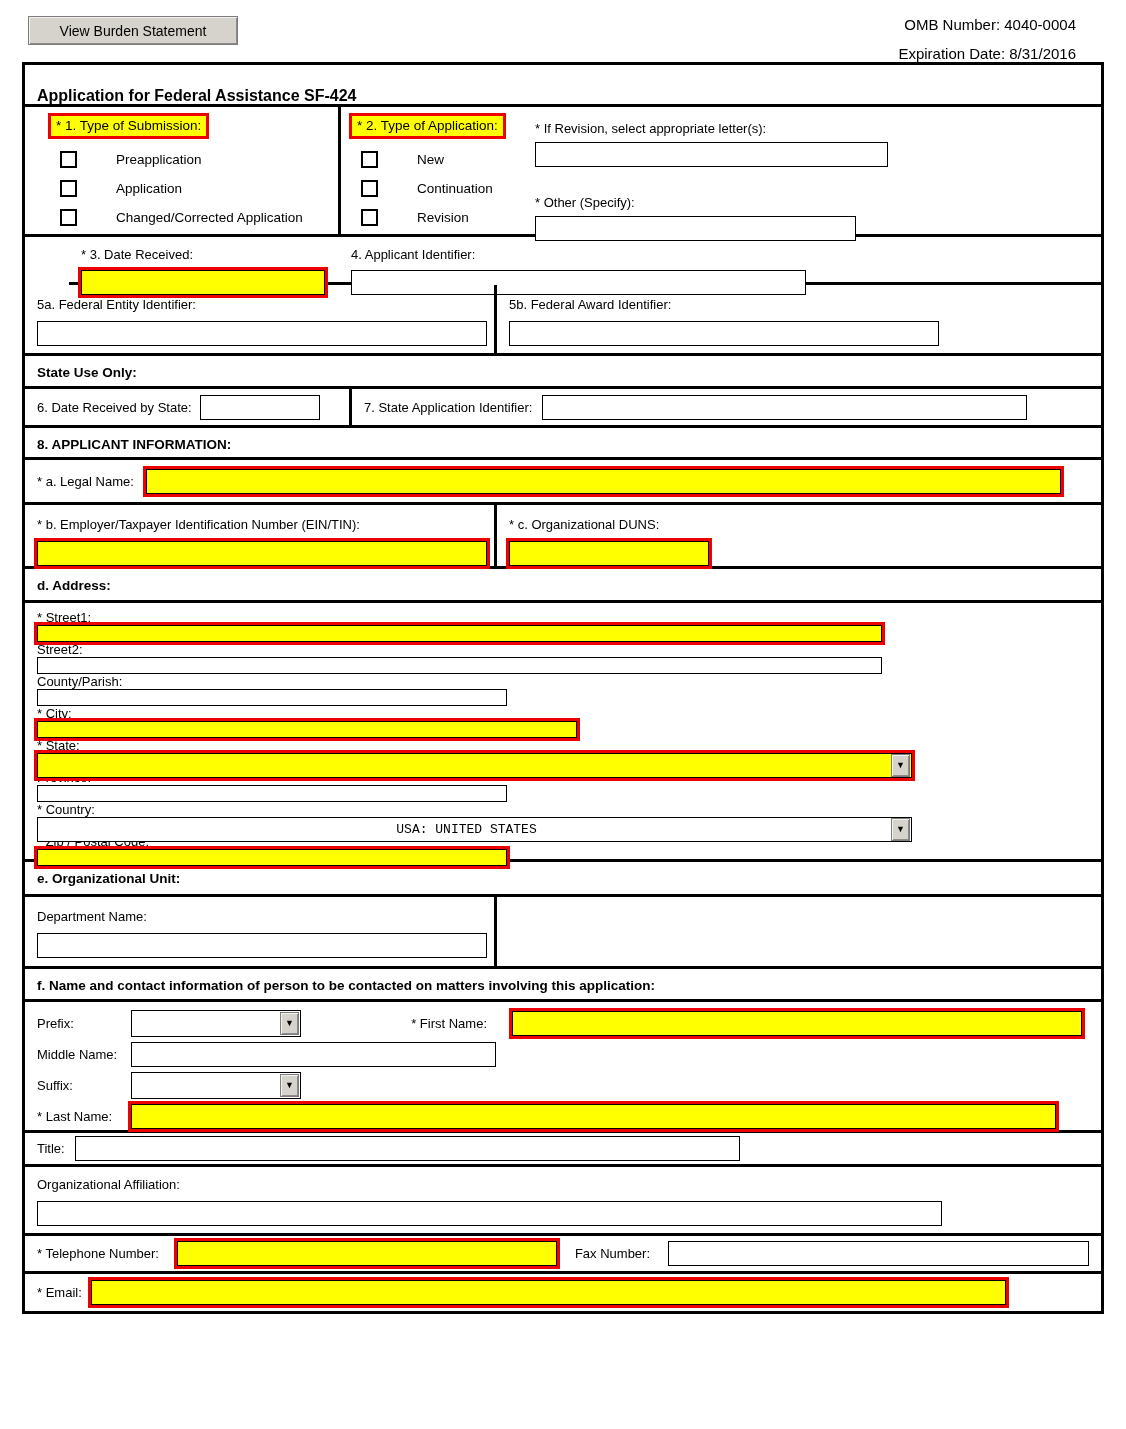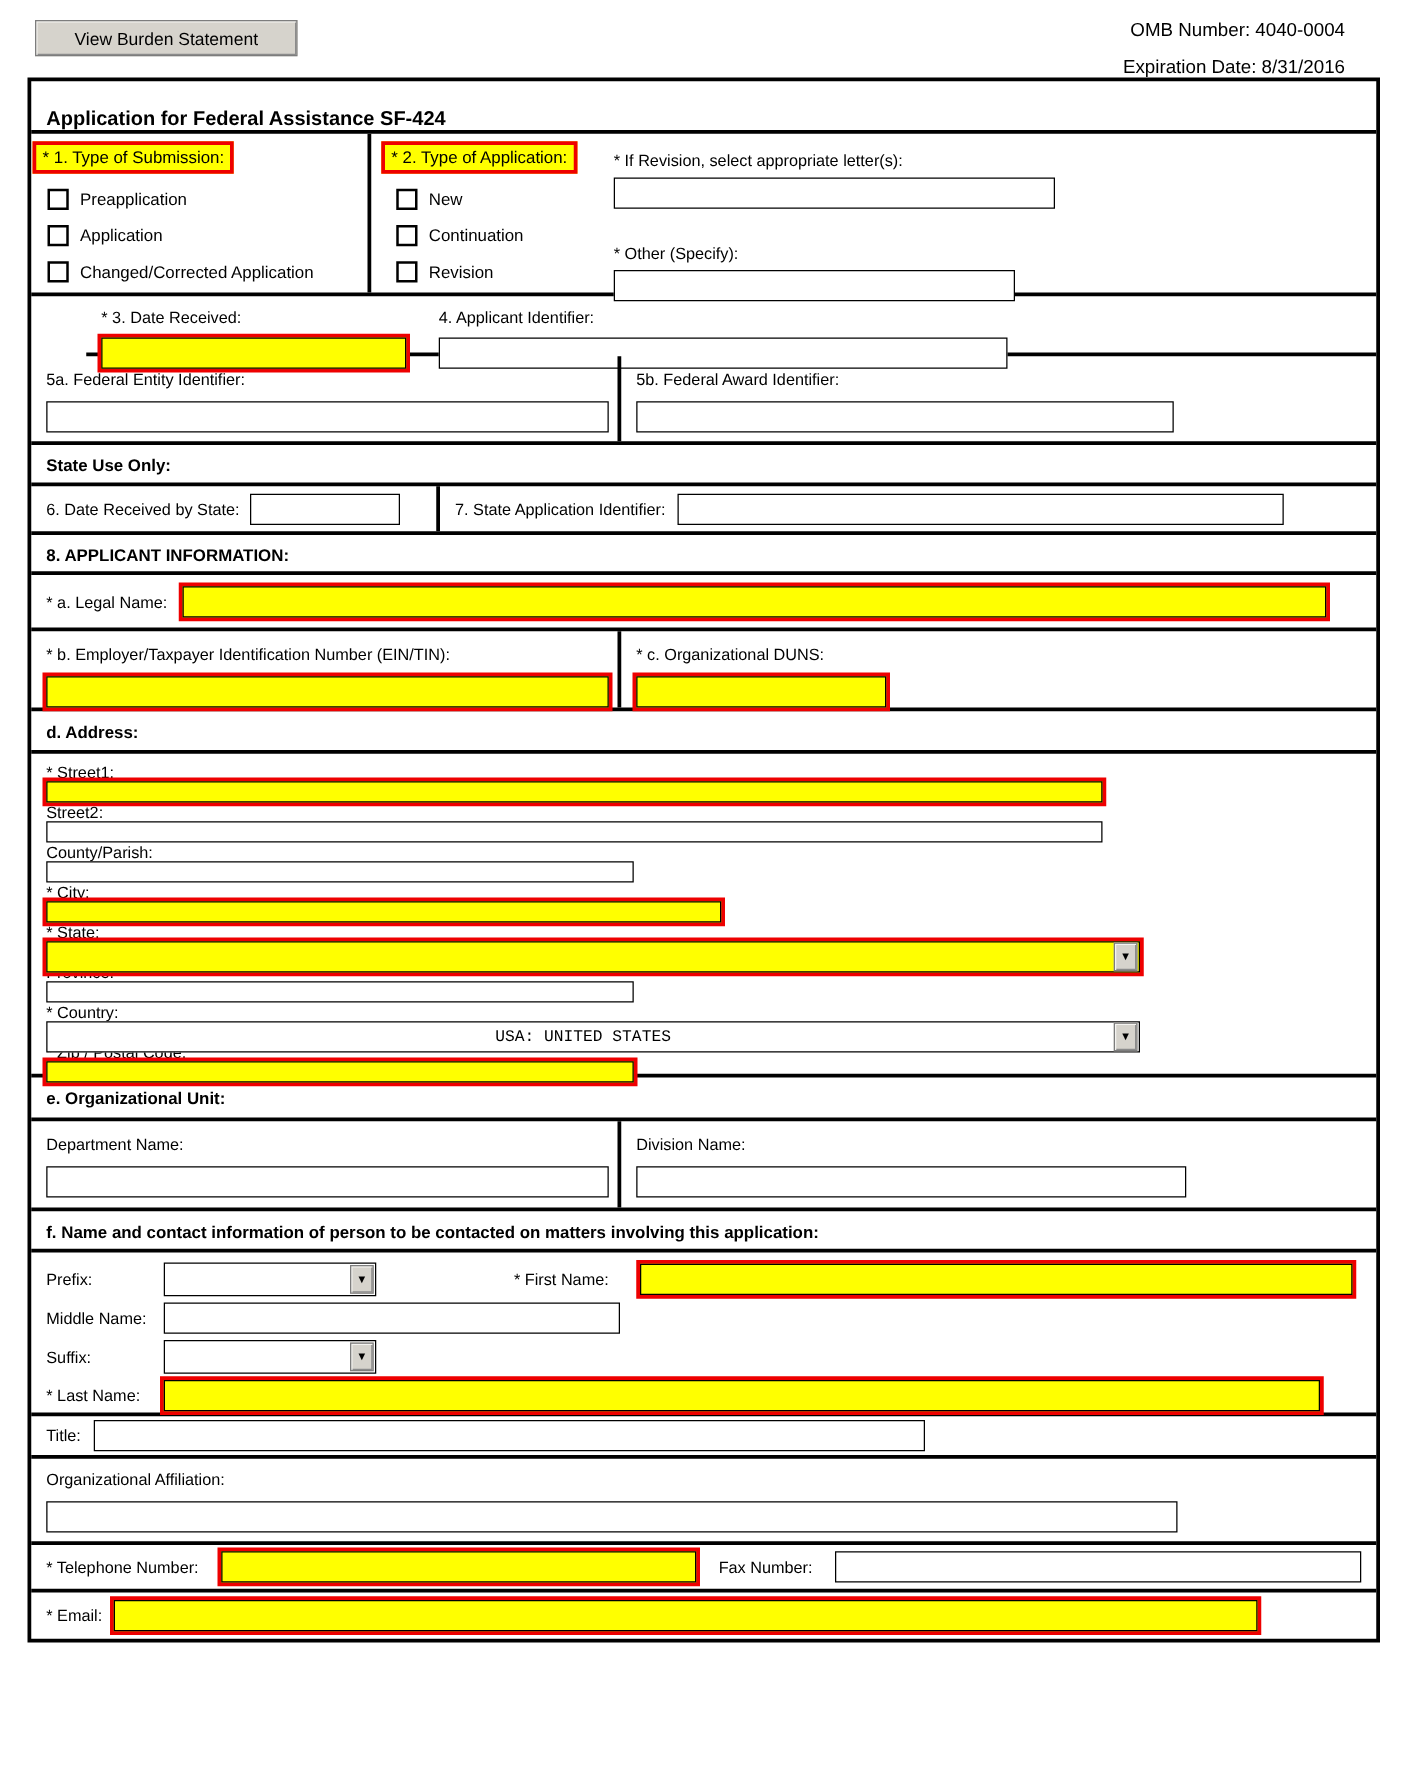--- a/index.html
+++ b/index.html
@@ -26,35 +26,35 @@
 
   .lbl { font-size:13px; }
 
   .inp {
     border:1px solid #000; background:#fff; height:25px;
     font:13px "Liberation Sans", sans-serif; padding:0 4px;
   }
   .req { background:#ffff00; box-shadow:0 0 0 3px #ee0000; }
 
   
-  .cbline { display:flex; align-items:center; margin:12px 0 0 12px; }
+  .cbline { display:flex; align-items:center; margin:12px 0 0 12px;gap:30px; }
   .cb {
     appearance:none; -webkit-appearance:none;
     width:17px; height:17px; border:2px solid #000; background:#fff; margin:0 9px 0 0; flex:0 0 auto;
   }
   .cbline span { font-size:13.5px; }
 
   .chip {
     display:inline-block; background:#ffff00; border:3px solid #ee0000;
     padding:2px 5px 3px 5px; font-size:13.5px;
   }
 
   
   .rowB { height:130px; display:flex; }
-  .colB1 { width:272px; border-right:3px solid #000; padding:6px 0 0 1px; }
+  .colB1 { width:316px; border-right:3px solid #000; padding:6px 0 0 23px; }
   .colB2 { flex:1; display:flex; padding:6px 0 0 8px; }
   .colB2a { width:178px; }
   .colB2b { flex:1; padding:4px 0 0 8px; }
   .colB2b .lbl { margin:4px 0 6px 0; }
   .colB2b .lbl.second { margin-top:28px; }
 
   
   .rowC { height:48px; display:flex; padding:8px 0 0 0;margin-left:44px; }
   .cellC1 { width:280px; padding-left:12px; }
   .cellC2 { flex:1; padding-left:2px; }
@@ -290,24 +290,20 @@
       </div>
     </div>
 
     <div class="row rowL hdr-row">e. Organizational Unit:</div>
 
     <div class="row rowM split">
       <div class="cellL">
         <span class="lbl">Department Name:</span>
         <input class="inp w450" value="" style="">
       </div>
-      <div class="cellR">
-        <span class="lbl">Division Name:</span>
-        <input class="inp w440" value="" style="">
-      </div>
     </div>
 
     <div class="row rowN hdr-row">f. Name and contact information of person to be contacted on matters involving this application:</div>
 
     <div class="row rowO">
       <div class="name-line">
         <span class="lbl w-prefix-label">Prefix:</span>
         <div class="sel w170">
           <span class="selval"></span>
           <span class="arrowbtn"></span>

